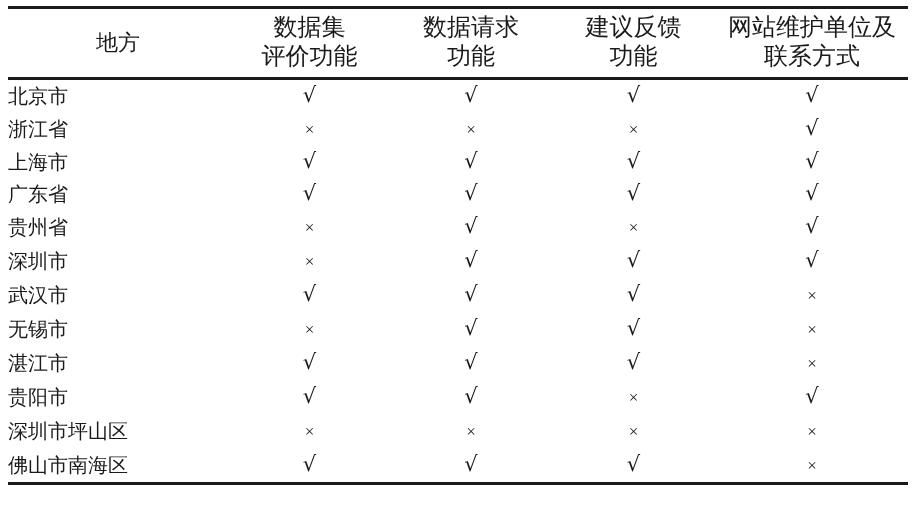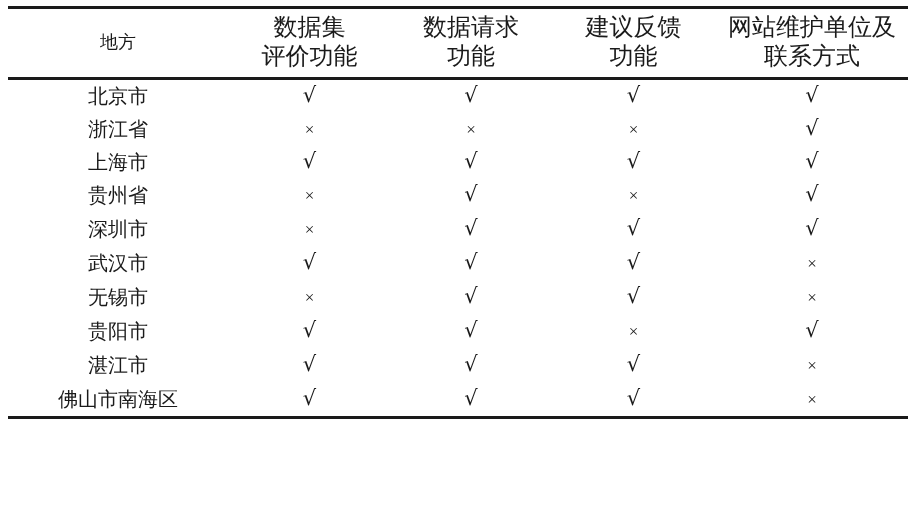--- a/index.html
+++ b/index.html
@@ -42,28 +42,28 @@
     font-size: 24px;
     line-height: 29px;
     text-align: center;
     vertical-align: middle;
     padding: 4px 0 6px 0;
     height: 54px;
     white-space: pre-line;
   }
 
   th.col-head-place {
-    font-size: 18px;
+    font-size: 22px;
   }
 
   td.region-cell {
     font-size: 20px;
     line-height: 32px;
     height: 32px;
-    text-align: center;
+    text-align: left;
     vertical-align: middle;
     padding: 0;
     white-space: nowrap;
   }
 
   td.mark-cell {
     font-size: 21px;
     line-height: 32px;
     height: 32px;
     text-align: center;
@@ -131,20 +131,27 @@
           <td class="mark-cell"><span class="mark-yes">√</span></td>
         </tr>
         <tr>
           <td class="region-cell">上海市</td>
           <td class="mark-cell"><span class="mark-yes">√</span></td>
           <td class="mark-cell"><span class="mark-yes">√</span></td>
           <td class="mark-cell"><span class="mark-yes">√</span></td>
           <td class="mark-cell"><span class="mark-yes">√</span></td>
         </tr>
         <tr>
+          <td class="region-cell">广东省</td>
+          <td class="mark-cell"><span class="mark-yes">√</span></td>
+          <td class="mark-cell"><span class="mark-yes">√</span></td>
+          <td class="mark-cell"><span class="mark-yes">√</span></td>
+          <td class="mark-cell"><span class="mark-yes">√</span></td>
+        </tr>
+        <tr>
           <td class="region-cell">贵州省</td>
           <td class="mark-cell"><span class="mark-no">×</span></td>
           <td class="mark-cell"><span class="mark-yes">√</span></td>
           <td class="mark-cell"><span class="mark-no">×</span></td>
           <td class="mark-cell"><span class="mark-yes">√</span></td>
         </tr>
         <tr>
           <td class="region-cell">深圳市</td>
           <td class="mark-cell"><span class="mark-no">×</span></td>
           <td class="mark-cell"><span class="mark-yes">√</span></td>
@@ -159,31 +166,38 @@
           <td class="mark-cell"><span class="mark-no">×</span></td>
         </tr>
         <tr>
           <td class="region-cell">无锡市</td>
           <td class="mark-cell"><span class="mark-no">×</span></td>
           <td class="mark-cell"><span class="mark-yes">√</span></td>
           <td class="mark-cell"><span class="mark-yes">√</span></td>
           <td class="mark-cell"><span class="mark-no">×</span></td>
         </tr>
         <tr>
+          <td class="region-cell">湛江市</td>
+          <td class="mark-cell"><span class="mark-yes">√</span></td>
+          <td class="mark-cell"><span class="mark-yes">√</span></td>
+          <td class="mark-cell"><span class="mark-yes">√</span></td>
+          <td class="mark-cell"><span class="mark-no">×</span></td>
+        </tr>
+        <tr>
           <td class="region-cell">贵阳市</td>
           <td class="mark-cell"><span class="mark-yes">√</span></td>
           <td class="mark-cell"><span class="mark-yes">√</span></td>
           <td class="mark-cell"><span class="mark-no">×</span></td>
           <td class="mark-cell"><span class="mark-yes">√</span></td>
         </tr>
         <tr>
-          <td class="region-cell">湛江市</td>
-          <td class="mark-cell"><span class="mark-yes">√</span></td>
-          <td class="mark-cell"><span class="mark-yes">√</span></td>
-          <td class="mark-cell"><span class="mark-yes">√</span></td>
+          <td class="region-cell">深圳市坪山区</td>
+          <td class="mark-cell"><span class="mark-no">×</span></td>
+          <td class="mark-cell"><span class="mark-no">×</span></td>
+          <td class="mark-cell"><span class="mark-no">×</span></td>
           <td class="mark-cell"><span class="mark-no">×</span></td>
         </tr>
         <tr class="last-row">
           <td class="region-cell">佛山市南海区</td>
           <td class="mark-cell"><span class="mark-yes">√</span></td>
           <td class="mark-cell"><span class="mark-yes">√</span></td>
           <td class="mark-cell"><span class="mark-yes">√</span></td>
           <td class="mark-cell"><span class="mark-no">×</span></td>
         </tr>
       </tbody>

